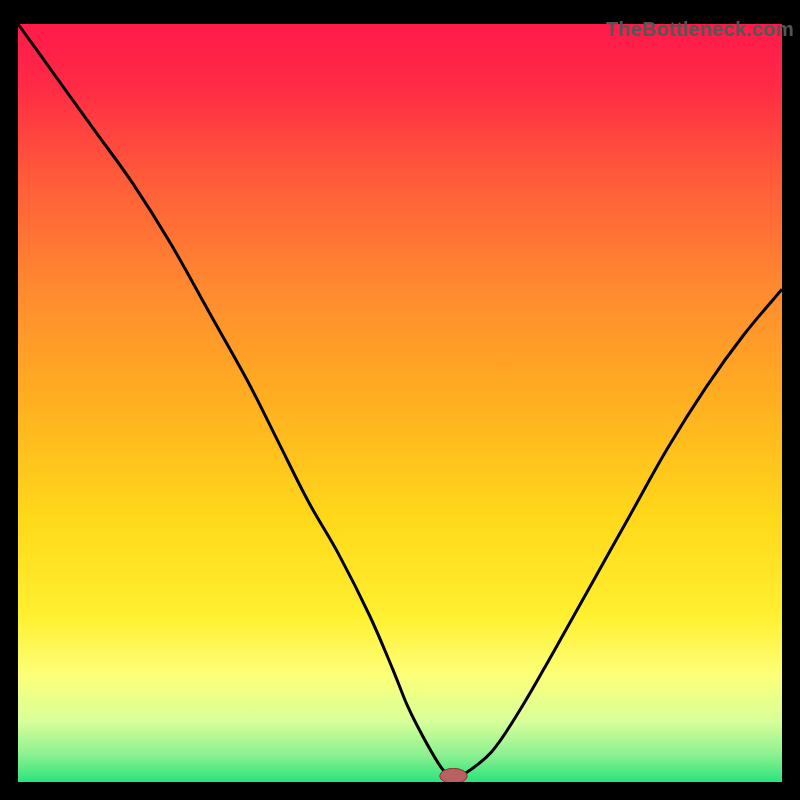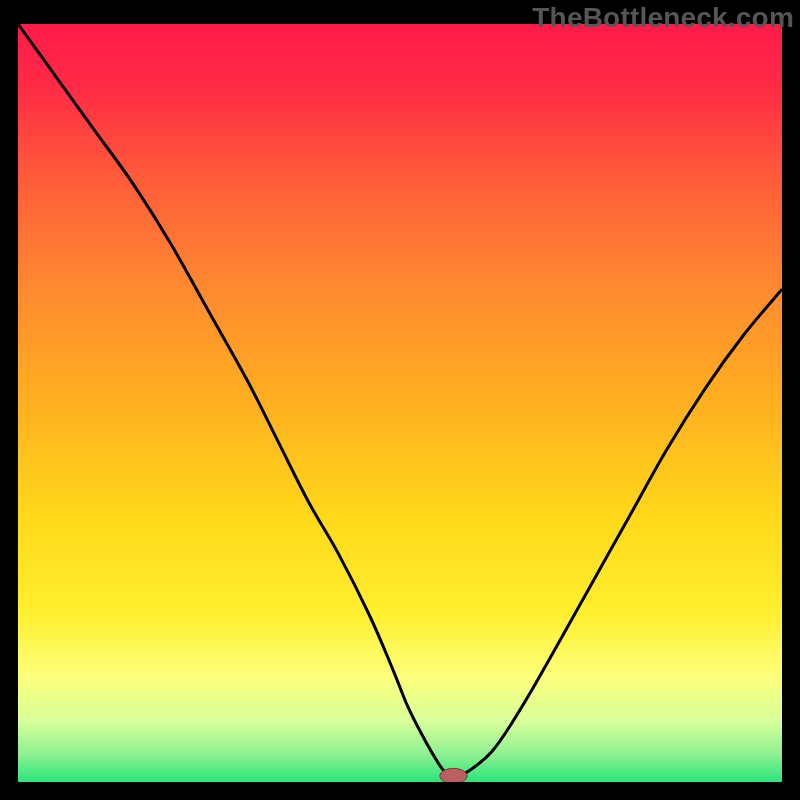--- a/index.html
+++ b/index.html
@@ -12,24 +12,24 @@
     font-family: Arial, Helvetica, sans-serif;
   }
   .frame {
     position: relative;
     width: 800px;
     height: 800px;
     background: #000;
   }
   .watermark {
     position: absolute;
-    top: 2px;
+    top: 18px;
     right: 6px;
     color: #555;
-    font-size: 28px;
+    font-size: 20px;
     font-weight: 600;
     letter-spacing: 0.2px;
     z-index: 50;
     user-select: none;
   }
   .plot-wrap {
     position: absolute;
     left: 18px;
     top: 24px;
     width: 764px;

